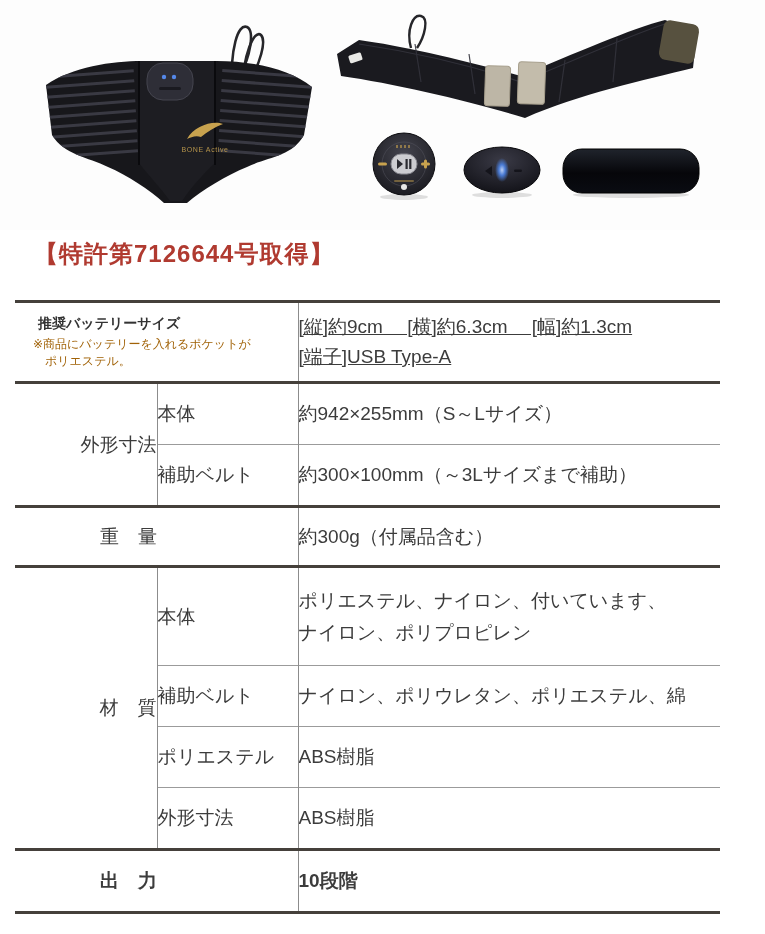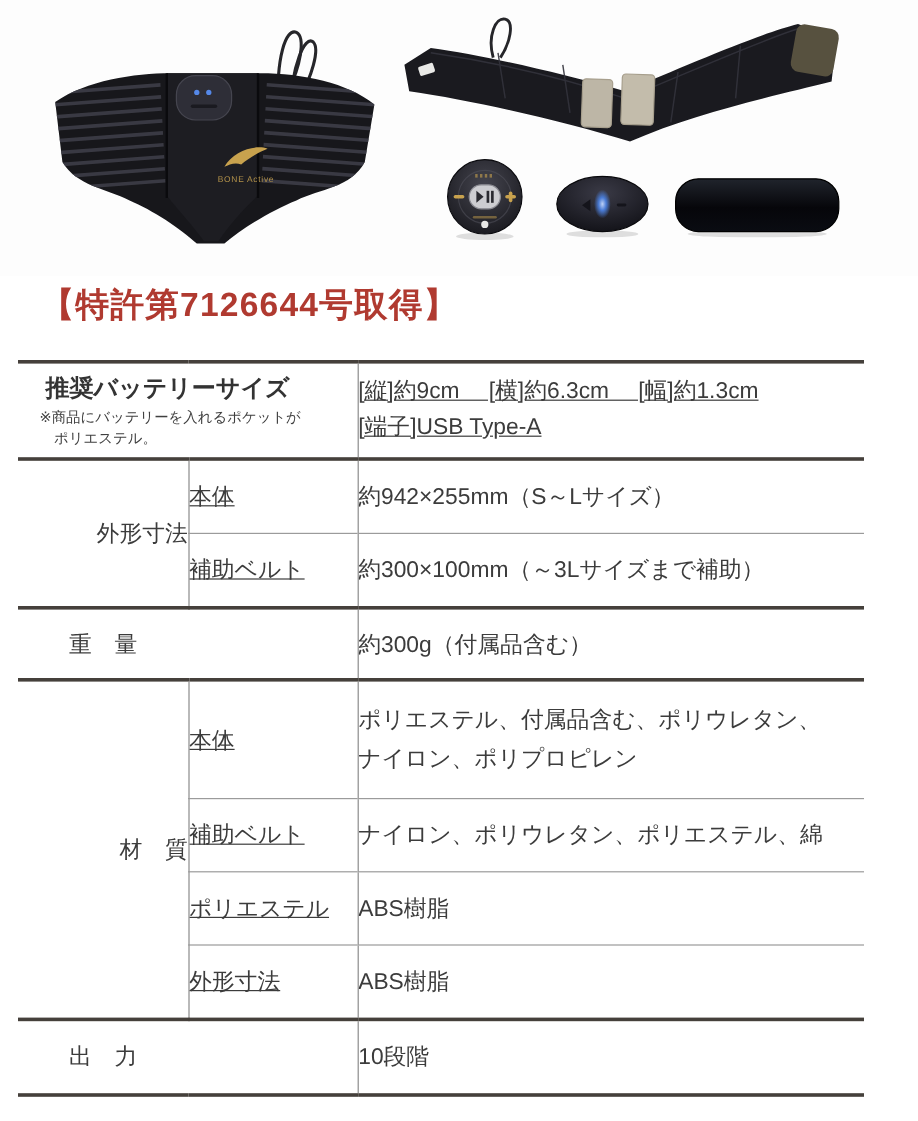--- a/index.html
+++ b/index.html
@@ -11,42 +11,42 @@
   
   .photos{position:relative;height:230px;background:#fdfdfd;}
   .photos svg{position:absolute;display:block;}
   .belt-front{left:42px;top:15px;}
   .belt-open{left:333px;top:10px;}
   .ctrl{left:372px;top:131px;}
   .remote{left:462px;top:146px;}
   .batt{left:558px;top:146px;}
   
   .patent{
-    margin:4px 0 0 34px;font-size:28px;line-height:40px;height:40px;
+    margin:4px 0 0 34px;font-size:24px;line-height:40px;height:40px;
     font-weight:bold;letter-spacing:1px;color:#b03a30;
   }
   
   table.spec{
     border-collapse:collapse;table-layout:fixed;
     width:705px;margin:26px 0 0 15px;
   }
   table.spec td{
     font-size:19px;color:#3c3c3c;vertical-align:middle;
     padding:0;overflow:hidden;
   }
   .ht td{border-top:3px solid #45403b;}           
-  .hb td{border-bottom:3px solid #45403b;}        
+  .hb td{border-bottom:3px solid #45403b;font-weight:bold;}        
   .tt td{border-top:1px solid #9b9b9b;}           
   td.groupcell{border-right:1px solid #8c8c8c;text-align:right;}
-  td.subcell{border-right:1px solid #8c8c8c;padding-left:17px;text-decoration:underline;}
+  td.subcell{border-right:1px solid #8c8c8c;padding-left:17px;}
   td.mergedcell{border-right:1px solid #8c8c8c;}
   td.valcell{padding-left:19px;}
-  .grp-inner{width:142px;text-align:center;}
-  .batt-title{font-size:20px;font-weight:bold;color:#333;padding-left:23px;}
-  .batt-note{font-size:12px;color:#404040;line-height:1.4;padding-left:18px;margin-top:3px;}
+  .grp-inner{width:142px;text-align:right;}
+  .batt-title{font-size:14px;font-weight:bold;color:#333;padding-left:23px;}
+  .batt-note{font-size:12px;color:#a16207;line-height:1.4;padding-left:18px;margin-top:3px;}
   .batt-note .l2{padding-left:12px;}
   .v2line{line-height:30px;text-decoration:underline;}
   .v2line-wide{line-height:32px;}
   
   tr.r-batt td{height:78px;}
   tr.r-dim1 td{height:60px;}
   tr.r-dim2 td{height:60px;}
   tr.r-weight td{height:57px;}
   tr.r-mat1 td{height:97px;}
   tr.r-mat2 td{height:60px;}
@@ -251,21 +251,21 @@
       </td>
       <td class="valcell">約300g（付属品含む）</td>
     </tr>
 
     <tr class="r-mat1 ht">
       <td class="groupcell" rowspan="4">
         <span>材　質</span>
       </td>
       <td class="subcell">本体</td>
       <td class="valcell">
-        <div class="v2line-wide">ポリエステル、付属品含む、ポリウレタン、</div>
+        <div class="v2line-wide">ポリエステル、ナイロン、付いています、</div>
         <div class="v2line-wide">ナイロン、ポリプロピレン</div>
       </td>
     </tr>
     <tr class="r-mat2 tt">
       <td class="subcell">補助ベルト</td>
       <td class="valcell">ナイロン、ポリウレタン、ポリエステル、綿</td>
     </tr>
     <tr class="r-mat3 tt">
       <td class="subcell">ポリエステル</td>
       <td class="valcell">ABS樹脂</td>

